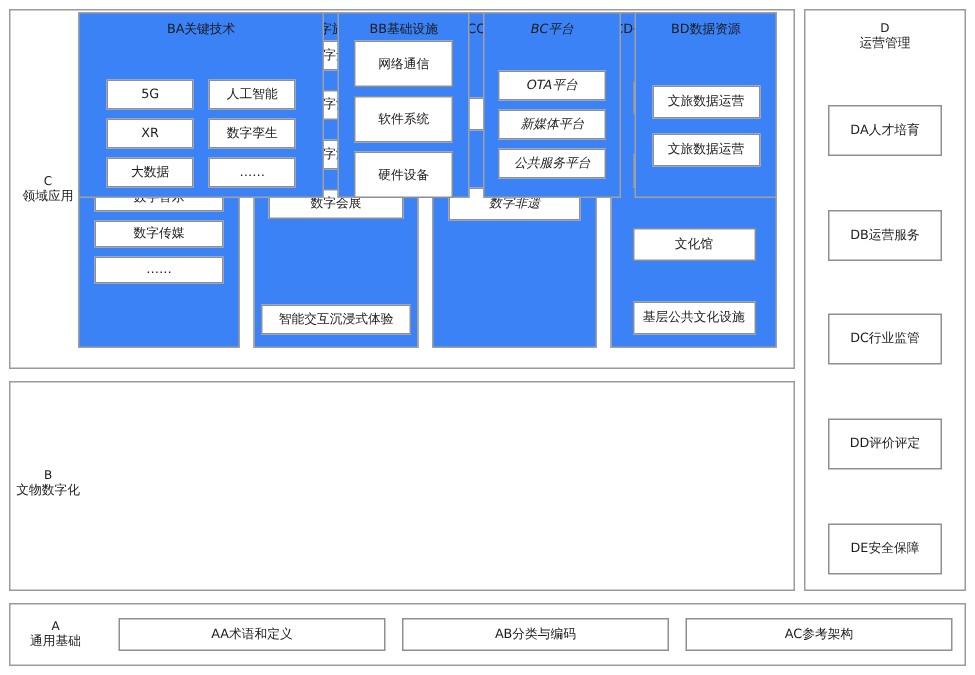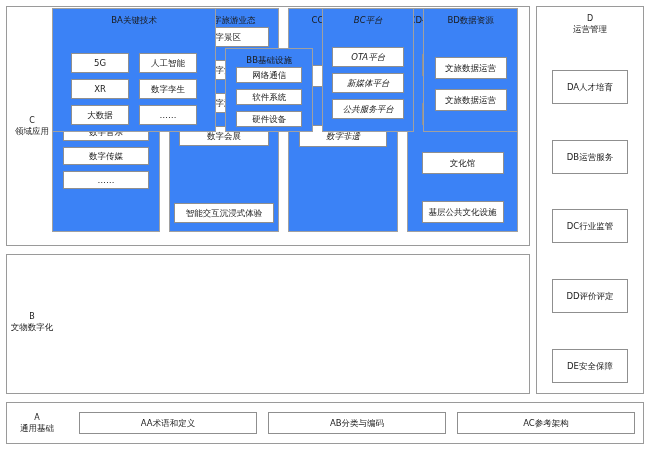--- a/index.html
+++ b/index.html
@@ -133,33 +133,33 @@
   }
   #b-label { left: 8px; top: 304px; width: 48px; height: 36px; }
   #b-cols {
     position: absolute;
     left: 52px; top: 8px;
     width: 466px; height: 124px;
     display: flex;
     gap: 9px;
   }
   #b-cols .col-ba { width: 168px; }
-  #b-cols .col-bb { width: 90px; margin-top: 40px; }
+  #b-cols .col-bb { width: 90px; }
   #b-cols .col-bc { width: 92px; font-style: italic; }
   #b-cols .col-bd { width: 97px; }
 
   .ba-grid {
     display: grid;
     grid-template-columns: 58px 58px;
     gap: 6px 10px;
     padding-bottom: 6px;
   }
   .ba-grid .leaf { height: 20px; width: 58px; }
 
-  .col-bb .leaf { width: 66px; height: 16px; margin-bottom: 6px; }
+  .col-bb .leaf { width: 66px; height: 31px; margin-bottom: 6px; }
   .col-bc .leaf { width: 72px; height: 20px; margin-bottom: 6px; }
   .col-bd .leaf { width: 72px; height: 22px; margin-bottom: 10px; }
 
   
   #a-tier {
     left: 6px; top: 402px; width: 638px; height: 42px;
   }
   #a-label { left: 8px; top: 410px; width: 58px; height: 26px; }
   #a-items {
     position: absolute;

